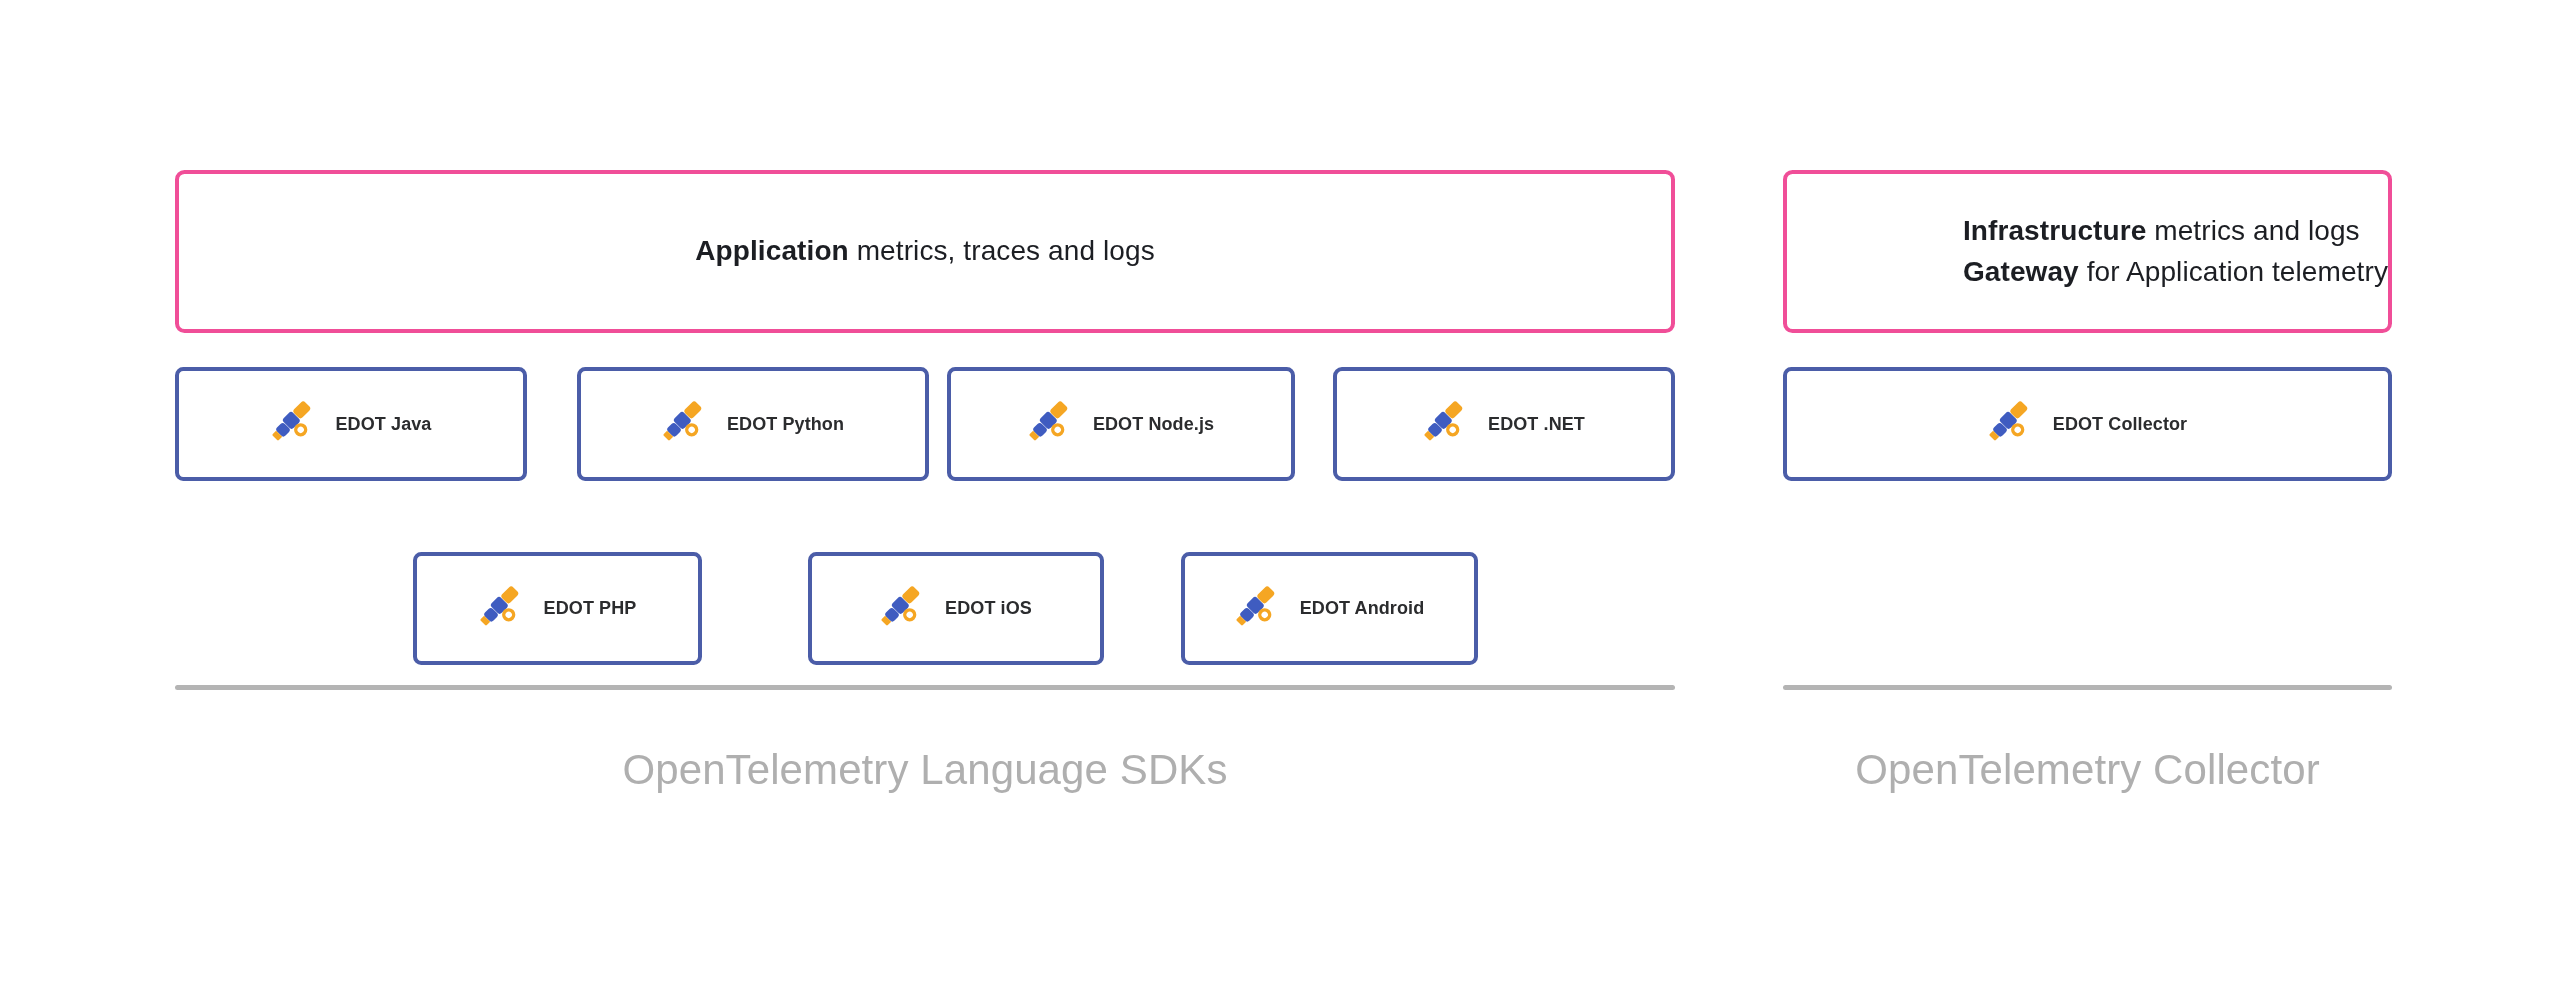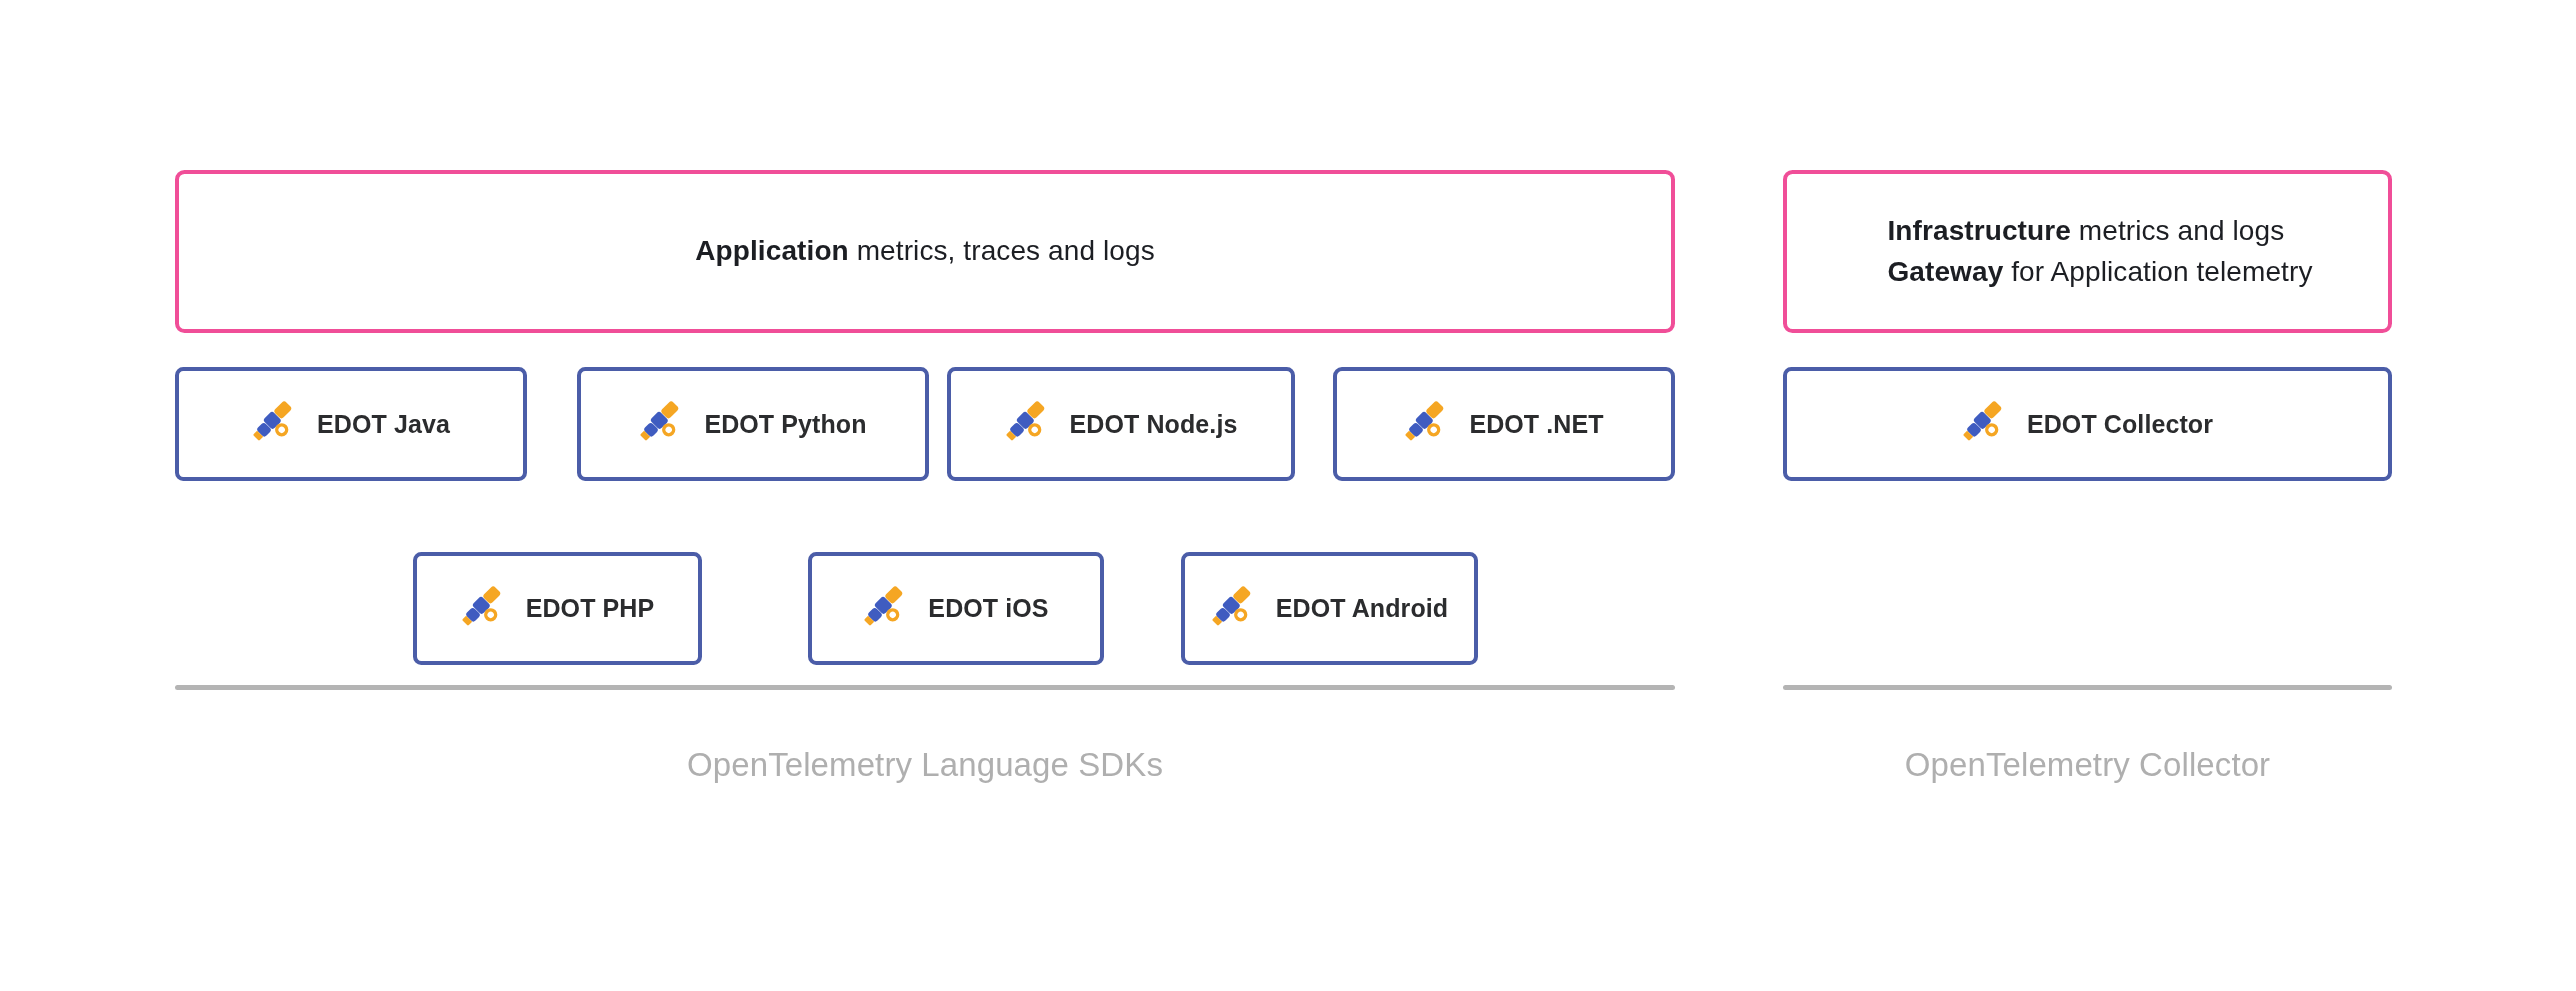--- a/index.html
+++ b/index.html
@@ -37,21 +37,21 @@
     right: 0;
     height: 163px;
     box-sizing: border-box;
     border: 4.8px solid #F04E98;
     border-radius: 9.5px;
     background: #ffffff;
     display: flex;
     align-items: center;
   }
   .banner.centered { justify-content: center; }
-  .banner.leftaligned { justify-content: center; padding-left: 25px; }
+  .banner.leftaligned { justify-content: flex-end; padding-left: 25px; }
 
   .banner-text {
     font-size: 28px;
     color: #1c1e23;
     line-height: 1.46;
     letter-spacing: 0.1px;
     white-space: nowrap;
   }
   .banner-text b { font-weight: 700; }
   .banner-line { display: block; }
@@ -66,21 +66,21 @@
     display: flex;
     align-items: center;
     justify-content: center;
   }
   .card-inner {
     display: flex;
     align-items: center;
     gap: 15px;
   }
   .card-label {
-    font-size: 25px;
+    font-size: 18px;
     font-weight: 700;
     color: #2b2c2e;
     white-space: nowrap;
     letter-spacing: 0.1px;
   }
 
   .telescope {
     width: 50px;
     height: 50px;
     flex: 0 0 50px;
@@ -112,21 +112,21 @@
     height: 5.4px;
     border-radius: 2.7px;
     background: #B4B4B4;
   }
   .caption {
     position: absolute;
     top: 746px;
     left: 0;
     right: 0;
     text-align: center;
-    font-size: 33px;
+    font-size: 42px;
     color: #AFAFAF;
     letter-spacing: 0.1px;
     white-space: nowrap;
   }
 </style>
 </head>
 <body>
 
 <div class="canvas">
 

